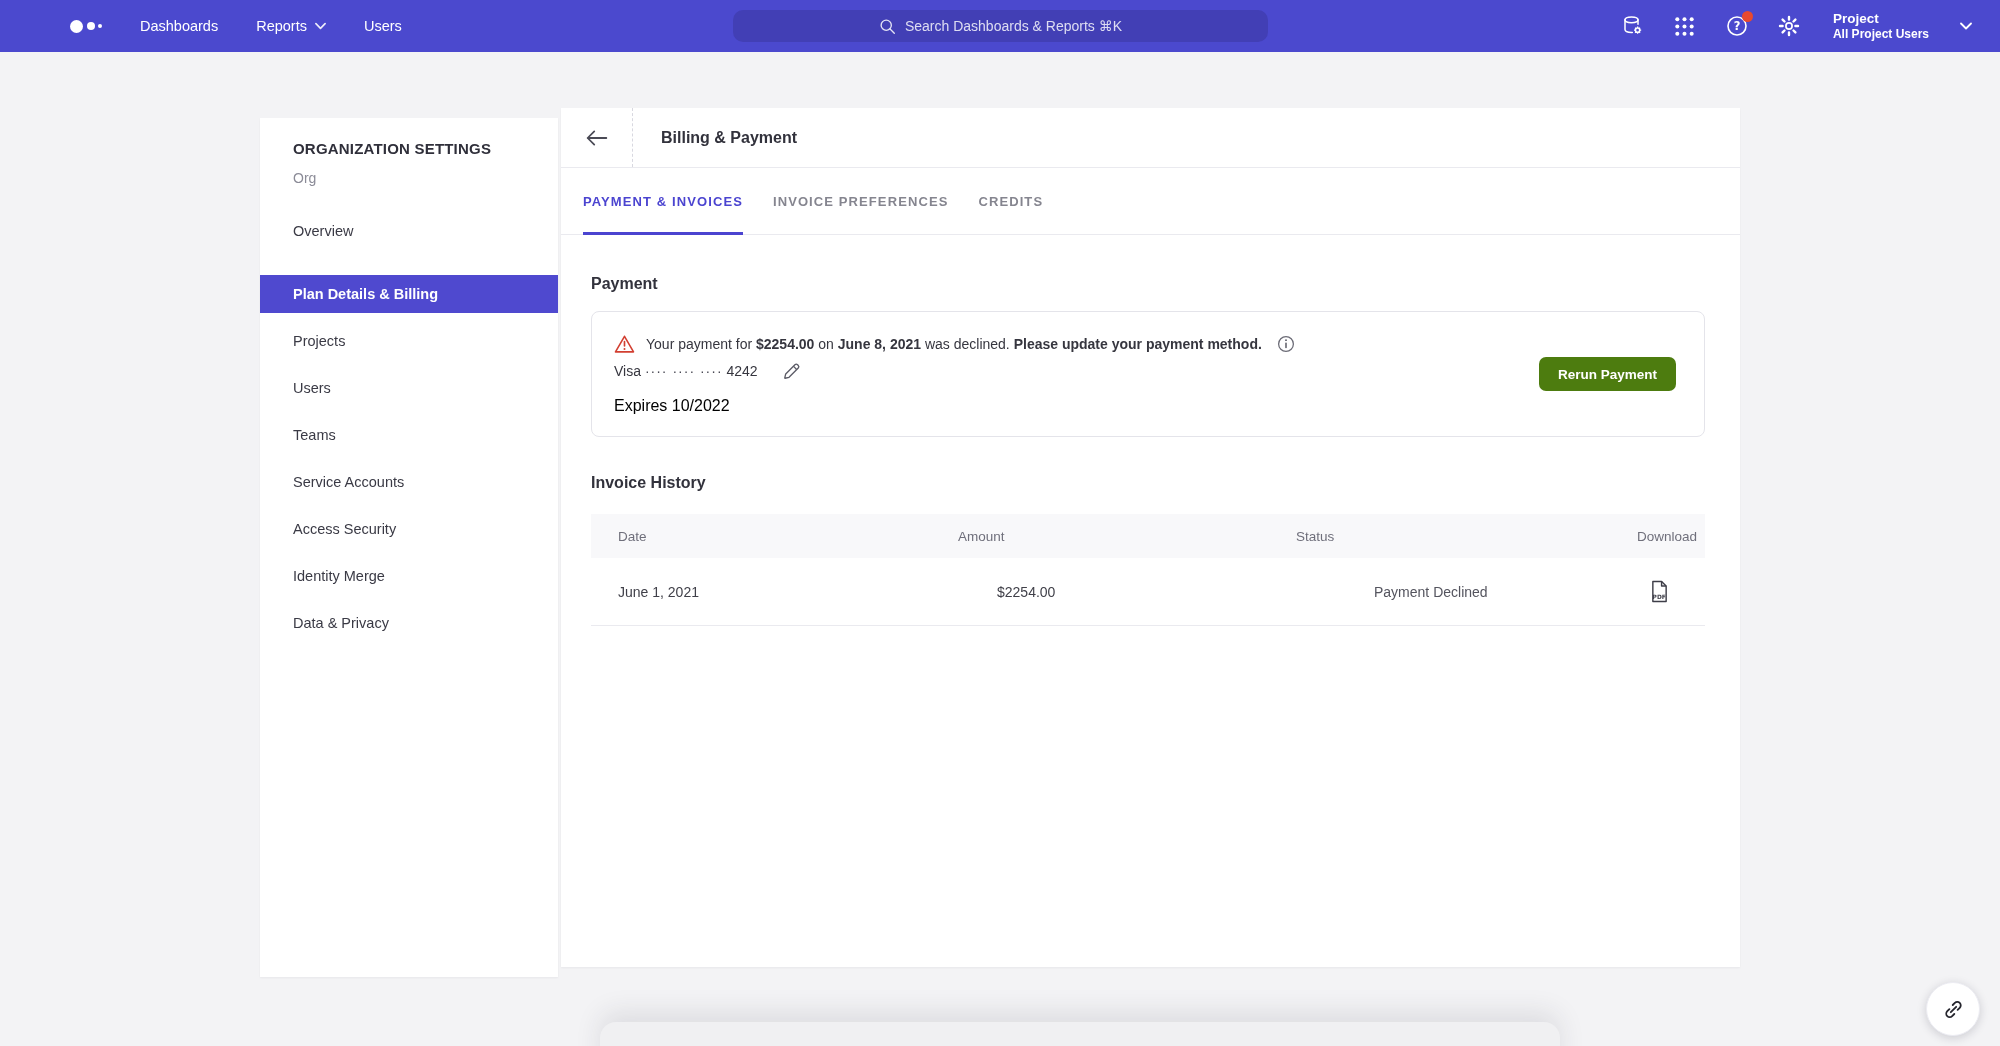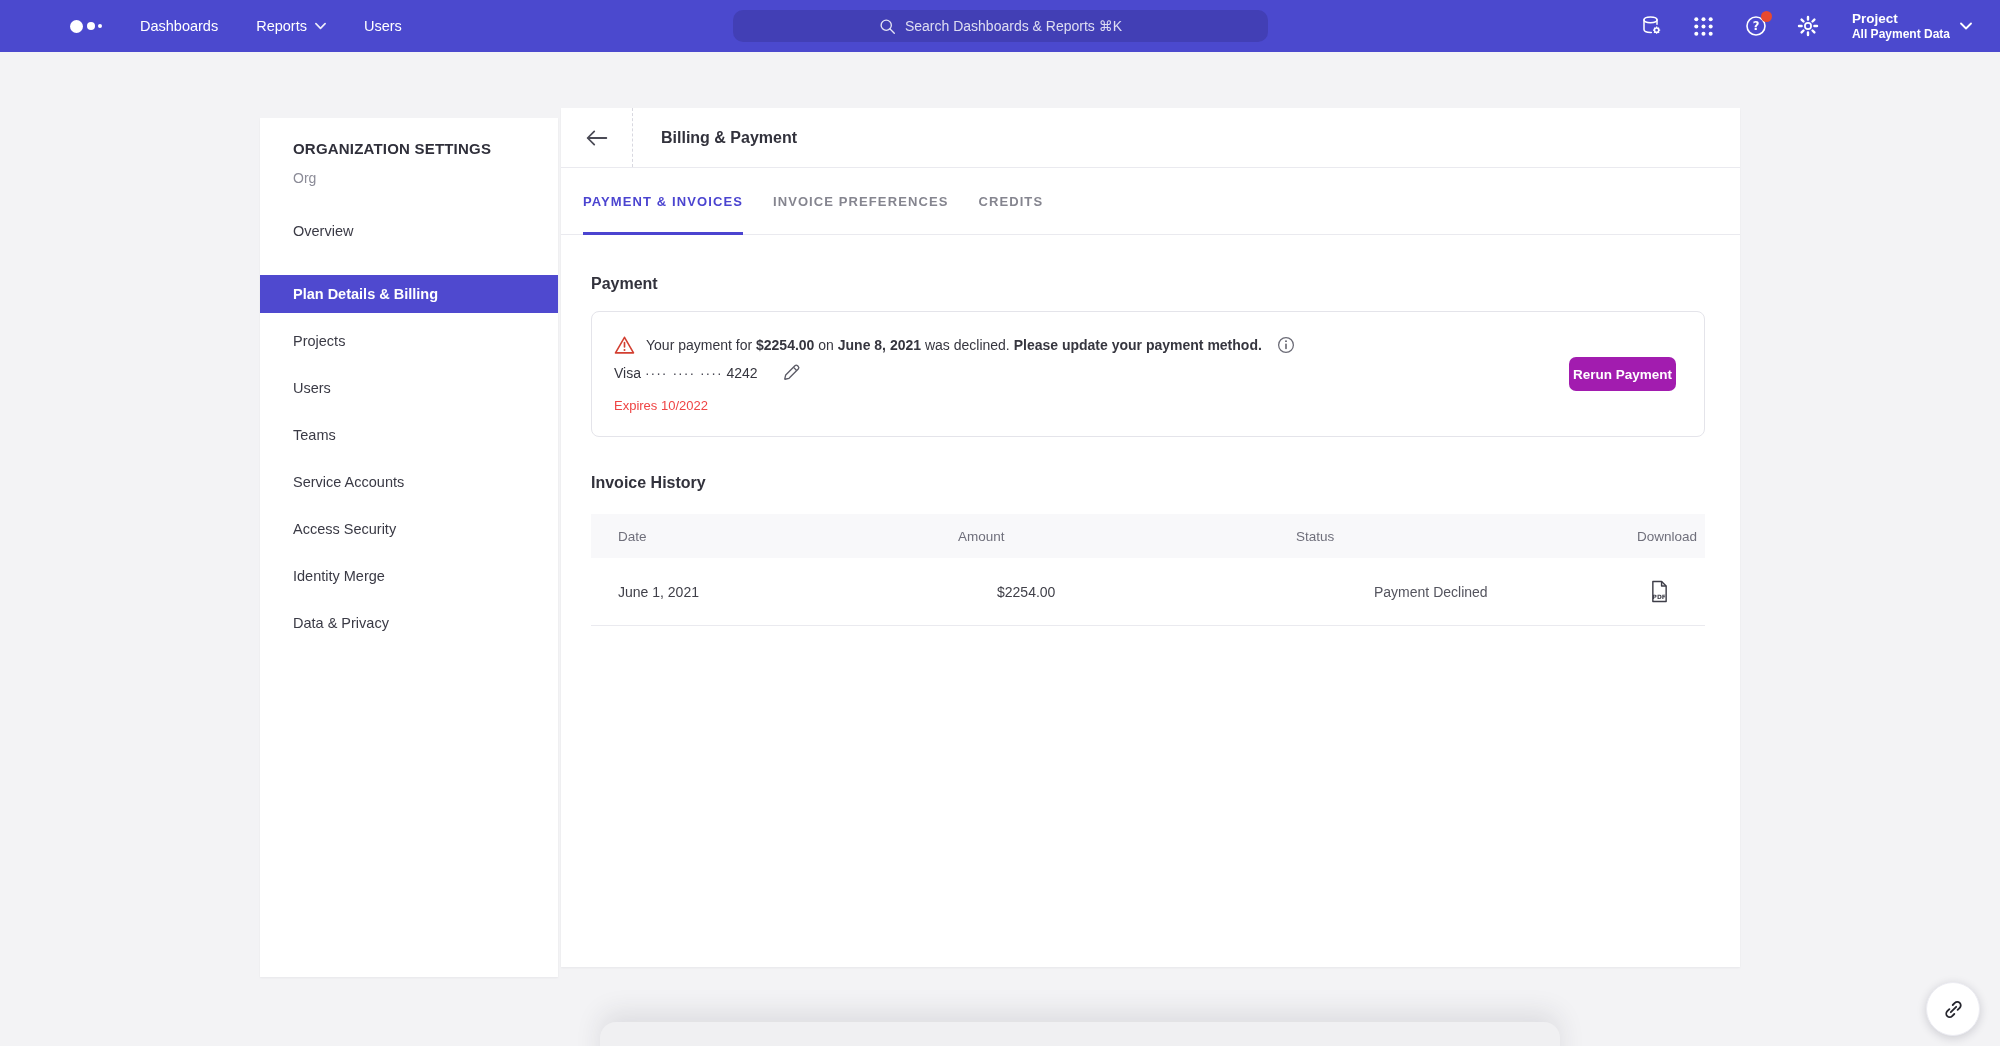--- a/index.html
+++ b/index.html
@@ -30,21 +30,21 @@
     position:absolute; left:733px; top:10px; width:535px; height:32px;
     background:#423fb5; border-radius:10px;
     display:flex; align-items:center; justify-content:center; gap:9px;
     cursor:text;
   }
   .search-bar span { color:rgba(255,255,255,.82); font-size:14px; }
 
   .nav-right { position:absolute; right:28px; top:0; height:52px; display:flex; align-items:center; gap:28px; }
   .nav-icon { width:24px; height:24px; position:relative; display:flex; align-items:center; justify-content:center; cursor:pointer; }
   .badge { position:absolute; top:-3px; right:-4px; width:11px; height:11px; background:#e8492f; border-radius:50%; }
-  .project-switcher { display:flex; align-items:center; gap:10px; cursor:pointer; margin-left:4px; }
+  .project-switcher { display:flex; align-items:center; gap:31px; cursor:pointer; margin-left:4px; }
   .project-text { text-align:left; color:#fff; }
   .project-text .t1 { font-size:13.5px; font-weight:700; line-height:16px; }
   .project-text .t2 { font-size:12px; font-weight:600; line-height:14px; }
 
   
   .sidebar {
     position:absolute; left:260px; top:118px; width:298px; height:859px;
     background:#fff; box-shadow:0 1px 2px rgba(20,20,40,.05);
   }
   .sidebar-header { padding:22px 20px 0 33px; }
@@ -86,24 +86,24 @@
     padding:0 28px 0 22px; background:#fff;
   }
   .warning-row { display:flex; align-items:center; gap:11px; }
   .warning-text { font-size:14px; color:#36363f; }
   .warning-text b { font-weight:700; }
   .info-icon { margin-left:4px; display:flex; cursor:pointer; }
   .card-row { display:flex; align-items:center; gap:24px; margin-top:8px; }
   .card-number { font-size:14px; color:#36363f; }
   .card-number .mask { letter-spacing:1px; color:#4a4a55; }
   .edit-icon { display:flex; cursor:pointer; }
-  .card-expiry { margin-top:16px; font-size:13px; color:#ef4444; }
+  .card-expiry { margin-top:16px; font-size:16px; color:#000000; }
   .rerun-btn {
-    background:#a21caf; color:#fff; border:none; border-radius:7px;
-    height:34px; padding:0 4px; font-size:13.5px; font-weight:700;
+    background:#4d7c0f; color:#fff; border:none; border-radius:7px;
+    height:34px; padding:0 19px; font-size:13.5px; font-weight:700;
     font-family:inherit; cursor:pointer; white-space:nowrap;
   }
 
   .invoice-table { width:100%; }
   .t-row {
     display:grid; grid-template-columns:340px 338px 1fr 130px;
     align-items:center; padding-left:27px;
   }
   .t-head { height:44px; background:#f8f8fa; font-size:13.5px; color:#6f6f7b; }
   .t-head .col-download { text-align:right; padding-right:8px; }
@@ -189,21 +189,21 @@
     </div>
     <div class="nav-icon">
       <svg width="24" height="24" viewBox="0 0 24 24" fill="none" stroke="#fff">
         <circle cx="12" cy="12" r="3.1" stroke-width="1.7"></circle>
         <path d="M12 3 v2.6 M12 18.4 V21 M3 12 h2.6 M18.4 12 H21 M5.6 5.6 l1.9 1.9 M16.5 16.5 l1.9 1.9 M18.4 5.6 l-1.9 1.9 M7.5 16.5 l-1.9 1.9" stroke-width="2.4" stroke-linecap="round"></path>
       </svg>
     </div>
     <div class="project-switcher">
       <div class="project-text">
         <div class="t1">Project</div>
-        <div class="t2">All Payment Data</div>
+        <div class="t2">All Project Users</div>
       </div>
       <svg width="12" height="8" viewBox="0 0 12 8">
           <path d="M1 1.5 L6 6.5 L11 1.5" fill="none" stroke="#fff" stroke-width="1.8" stroke-linecap="round" stroke-linejoin="round"></path>
         </svg>
     </div>
   </div>
 </header>
 
 <aside class="sidebar">
   <div class="sidebar-header">

